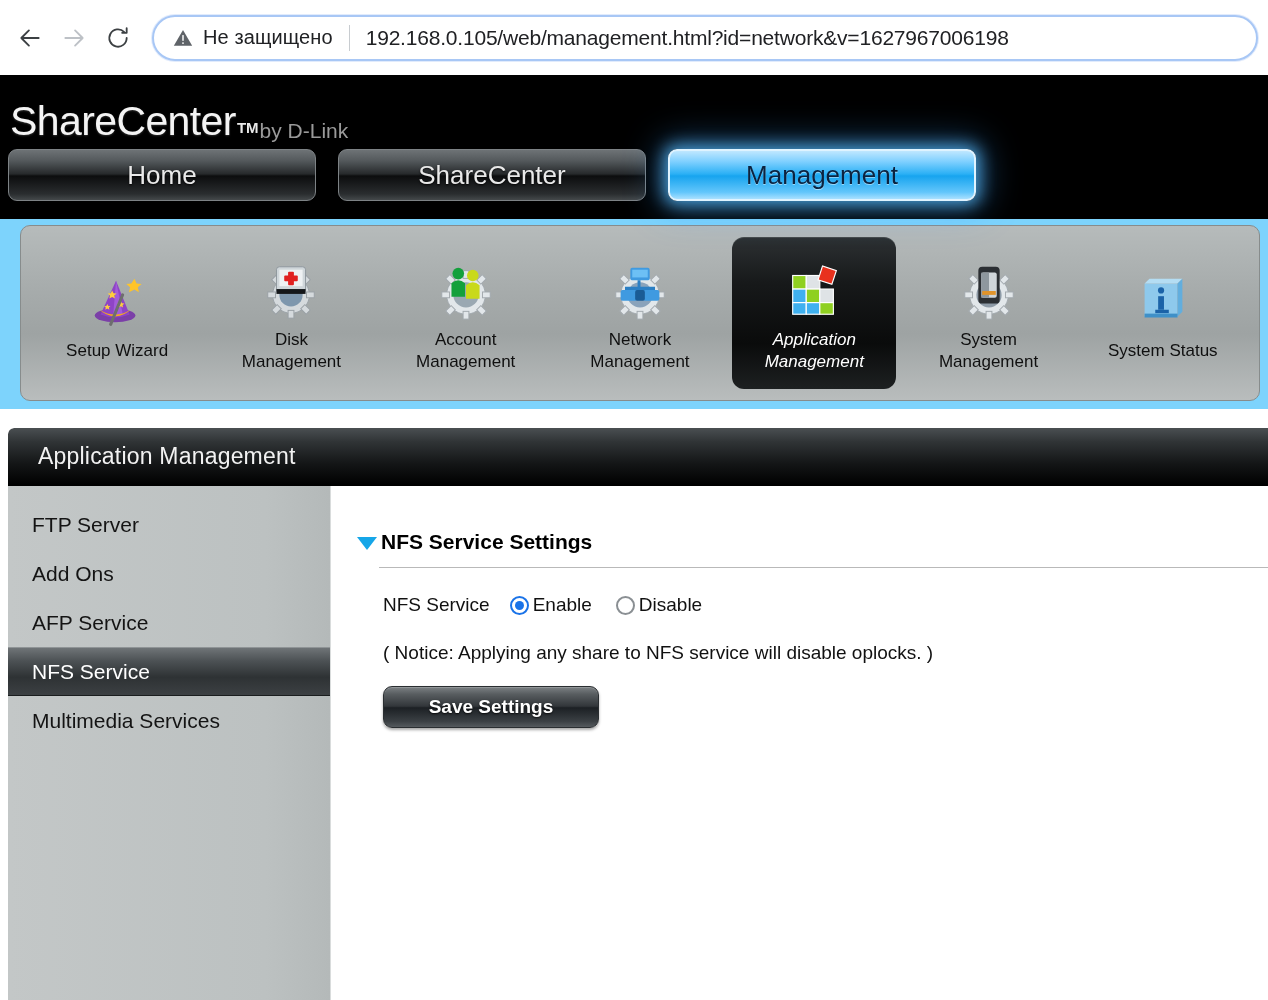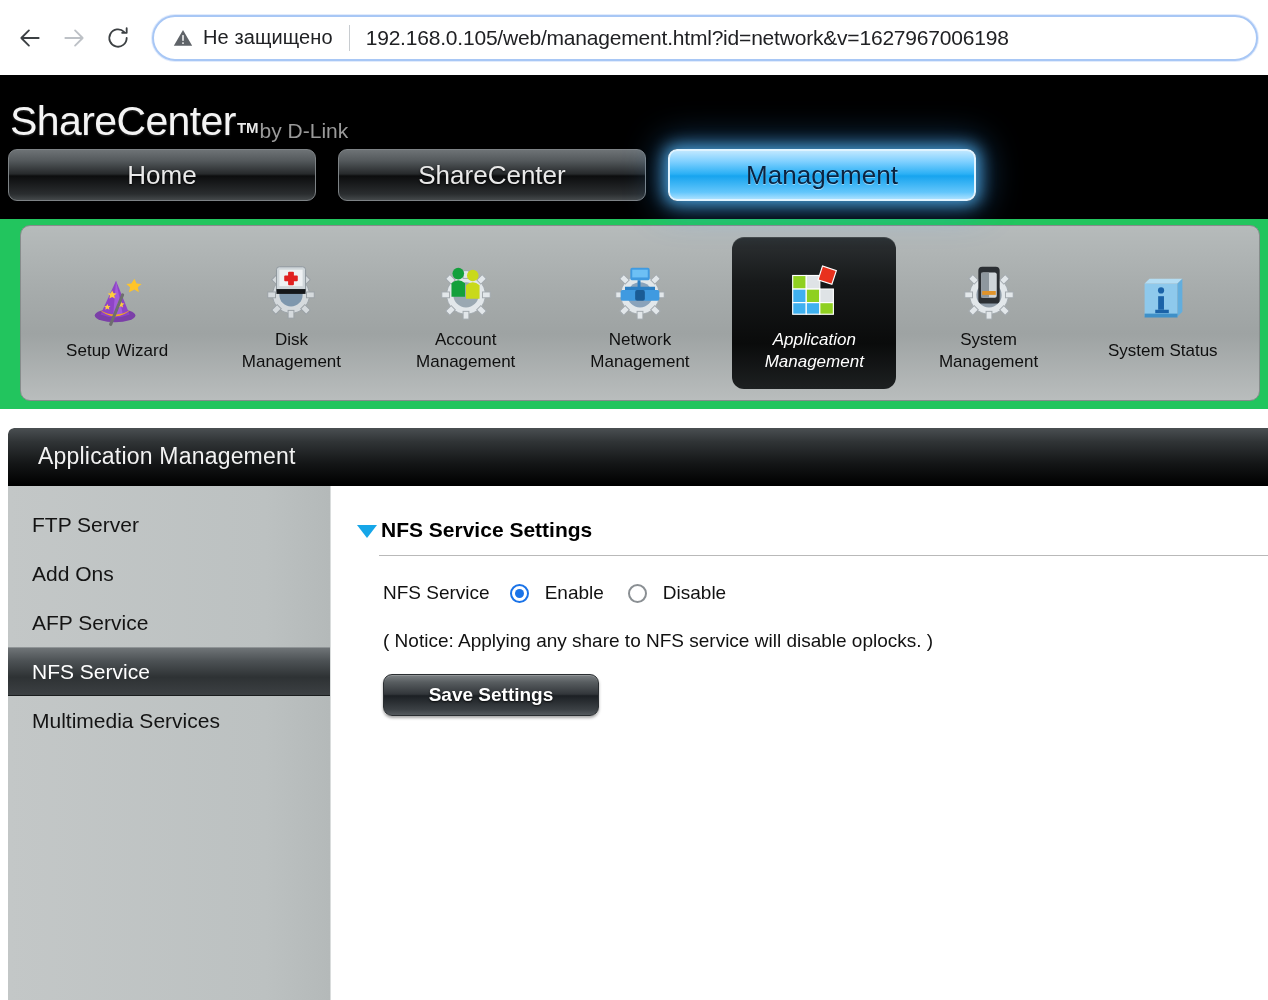--- a/index.html
+++ b/index.html
@@ -137,21 +137,21 @@
     background: linear-gradient(to bottom,
        #bfe7ff 0%, #7fd0ff 22%, #2bb0f5 48%, #17a4ef 52%, #63c6fb 86%, #a9e0ff 100%);
     border: 2px solid #dff3ff;
     box-shadow: 0 0 16px 4px rgba(90,190,255,.75), 0 0 34px 10px rgba(60,160,255,.35);
     text-shadow: 0 1px 0 rgba(255,255,255,.45);
   }
 
   
   .toolbar-band {
     height: 190px;
-    background: #22c55e;
+    background: #7dd3fc;
     padding: 6px 8px 8px 20px;
     box-sizing: border-box;
   }
   .toolbar-inner {
     height: 100%;
     border-radius: 10px;
     background: linear-gradient(to bottom, #b6bbbb 0%, #a6abab 38%, #9ea3a3 62%, #b9bdbd 100%);
     border: 1px solid #878c8c;
     display: flex;
     align-items: center;
@@ -246,21 +246,21 @@
   }
   .side-item.selected {
     background: linear-gradient(to bottom, #6f7477 0%, #4c5154 28%, #2e3234 62%, #3c4043 100%);
     color: #ffffff;
     border-top: 1px solid #8f9496;
     border-bottom: 1px solid #1a1d1e;
   }
   .main-area {
     flex: 1 1 auto;
     background: #ffffff;
-    padding: 32px 0 0 26px;
+    padding: 44px 0 0 26px;
     box-sizing: border-box;
     position: relative;
   }
   .section-head {
     display: flex;
     align-items: center;
     gap: 4px;
   }
   .tri-toggle {
     width: 0; height: 0;
@@ -286,21 +286,21 @@
     gap: 10px;
   }
   .field-label {
     font-size: 19px;
     color: #111;
     margin-right: 10px;
   }
   .radio-opt {
     display: flex;
     align-items: center;
-    gap: 16px;
+    gap: 4px;
     margin-right: 14px;
   }
   .radio {
     width: 19px;
     height: 19px;
     border-radius: 50%;
     box-sizing: border-box;
     flex: 0 0 auto;
   }
   .radio.on {

